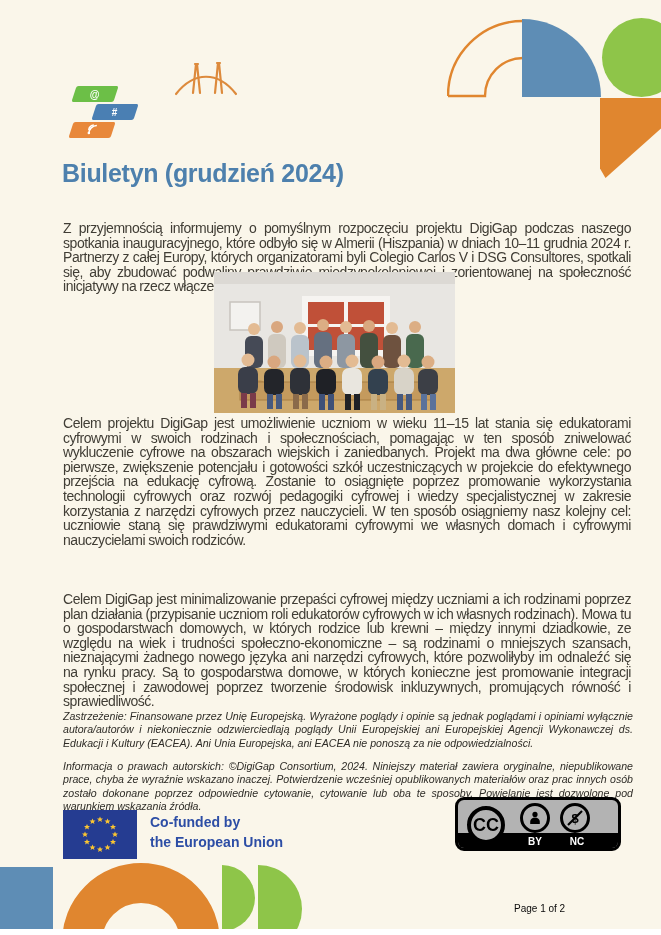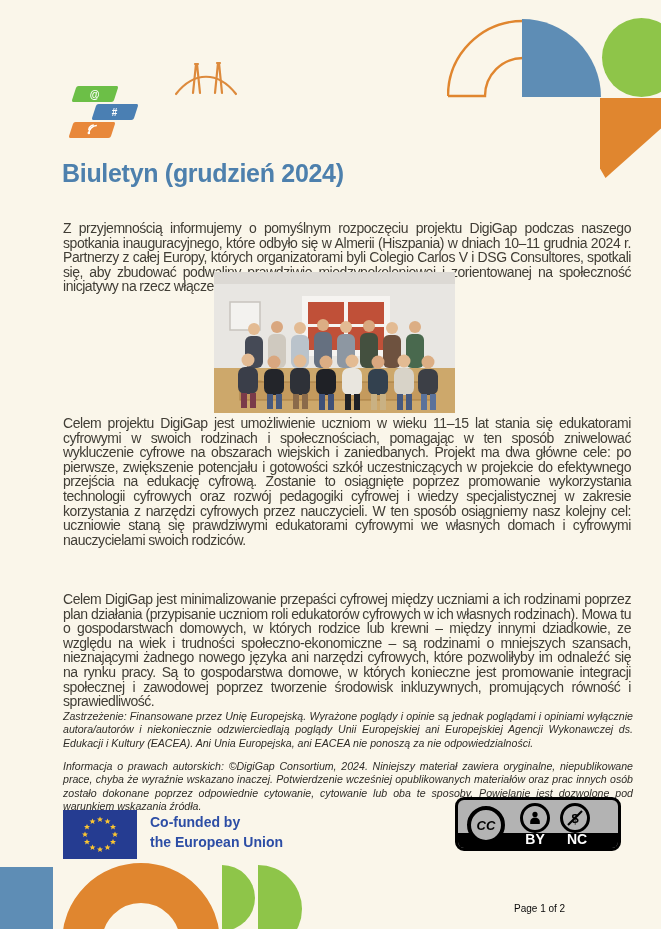--- a/index.html
+++ b/index.html
@@ -45,24 +45,24 @@
   
   .photo{position:absolute;left:214px;top:272px;width:241px;height:141px;overflow:hidden;}
 
   
   .eu-flag{position:absolute;left:63px;top:810px;width:74px;height:49px;background:#253c91;}
   .eu-text{position:absolute;left:150px;top:812px;font-size:14px;font-weight:bold;color:#2c4da5;line-height:20px;}
   .cc-badge{position:absolute;left:455px;top:797px;width:160px;height:48px;background:#b3b3b3;
     border:3px solid #000;border-radius:9px;overflow:hidden;}
   .cc-bar{position:absolute;left:0;bottom:0;width:100%;height:15px;background:#000;}
   .cc-circle{position:absolute;border-radius:50%;background:#b3b3b3;display:flex;align-items:center;justify-content:center;}
-  .cc-main{left:9px;top:6px;width:30px;height:30px;border:4px solid #000;font-weight:bold;font-size:13px;color:#000;font-style:italic;}
+  .cc-main{left:9px;top:6px;width:30px;height:30px;border:4px solid #000;font-weight:bold;font-size:18px;color:#000;}
   .cc-by{left:62px;top:3px;width:24px;height:24px;border:3px solid #000;}
   .cc-nc{left:102px;top:3px;width:24px;height:24px;border:3px solid #000;position:absolute;font-weight:bold;font-size:13px;color:#000;}
-  .cc-label{position:absolute;bottom:1px;width:30px;text-align:center;color:#fff;font-weight:bold;font-size:14px;}
+  .cc-label{position:absolute;bottom:1px;width:30px;text-align:center;color:#fff;font-weight:bold;font-size:10px;}
   .lab-by{left:62px;}
   .lab-nc{left:104px;}
   .nc-slash{position:absolute;left:2px;top:2px;}
 
   .page-num{position:absolute;left:514px;top:903px;font-size:10px;color:#0a0a0a;}
 
   
   .blue-bar{left:0;top:867px;width:53px;height:62px;background:#5e8db5;}
   .orange-donut{left:62px;top:863px;}
   .green-half1{left:222px;top:865px;width:33px;height:66px;background:#8ec549;border-radius:0 100% 100% 0 / 0 50% 50% 0;}

